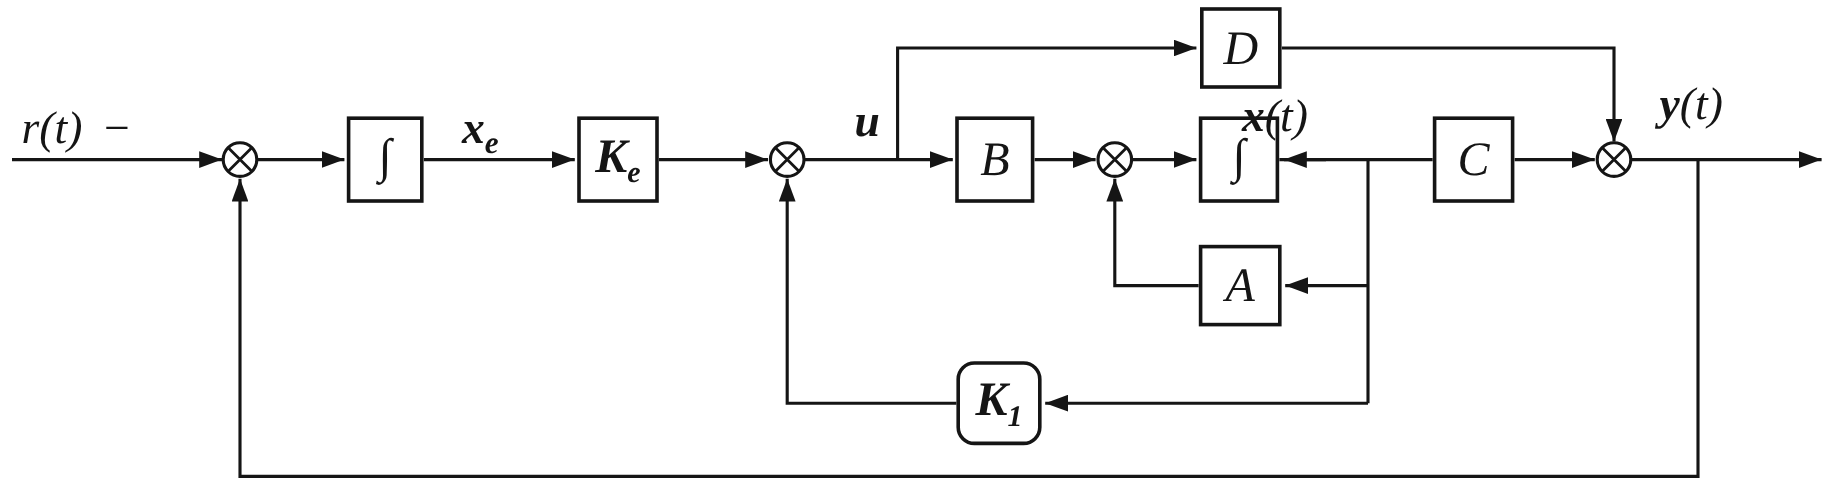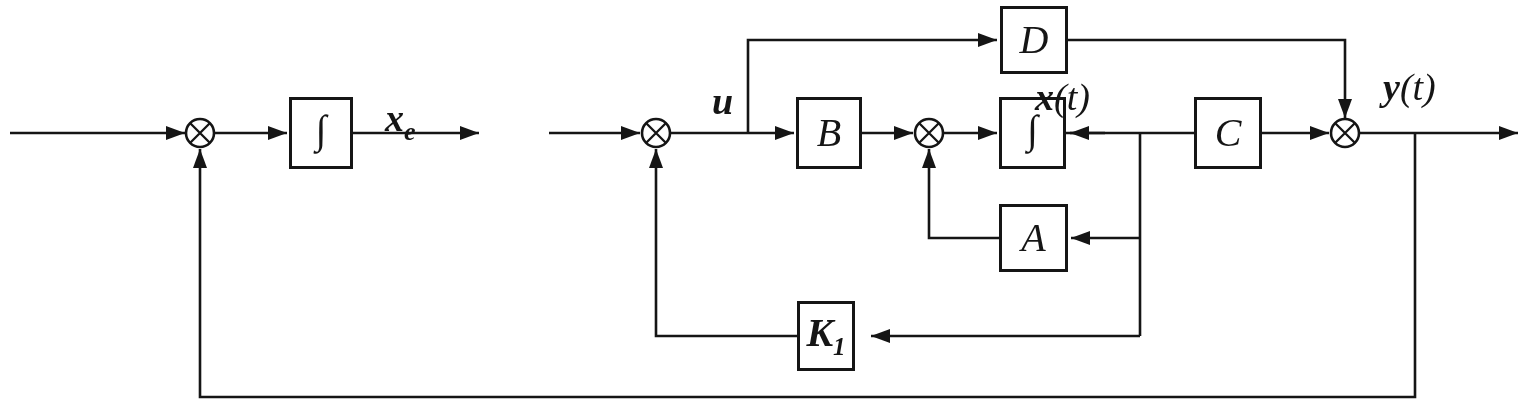--- a/index.html
+++ b/index.html
@@ -100,20 +100,23 @@
         <circle cx="1345" cy="133" r="14" fill="#ffffff"></circle>
         <path d="M1335,123 L1355,143 M1335,143 L1355,123" fill="none" stroke-width="2.3"></path>
       </g>
     </g>
   </svg>
 
   <div class="block" style="left:289px; top:97px; width:64px; height:72px;">
     <span class="lbl integral">∫</span>
   </div>
 
+  <div class="block" style="left:481px; top:97px; width:68px; height:72px;">
+    <span class="lbl"><span class="bold">K</span><sub class="bold">e</sub></span>
+  </div>
 
   <div class="block" style="left:796px; top:97px; width:66px; height:72px;">
     <span class="lbl">B</span>
   </div>
 
   <div class="block" style="left:999px; top:97px; width:67px; height:72px;">
     <span class="lbl integral">∫</span>
   </div>
 
   <div class="block" style="left:1194px; top:97px; width:68px; height:72px;">
@@ -121,26 +124,29 @@
   </div>
 
   <div class="block" style="left:1000px; top:6px; width:68px; height:68px;">
     <span class="lbl">D</span>
   </div>
 
   <div class="block" style="left:999px; top:204px; width:69px; height:68px;">
     <span class="lbl">A</span>
   </div>
 
-  <div class="block" style="left:797px; top:301px; width:58px; height:70px;">
+  <div class="block" style="left:797px; top:301px; width:71px; height:70px;border-radius:15px;">
     <span class="lbl"><span class="bold">K</span><sub class="bold">1</sub></span>
   </div>
 
+  <div class="label" style="left:18px; top:88px;">
+    <span>r(t)</span><span class="minus">−</span>
+  </div>
 
-  <div class="label bold" style="left:385px; top:99px;text-align:right;">
+  <div class="label bold" style="left:385px; top:88px;text-align:right;">
     <span>x</span><sub>e</sub>
   </div>
 
   <div class="label bold" style="left:712px; top:82px;">
     <span>u</span>
   </div>
 
   <div class="label" style="left:1035px; top:78px;">
     <span class="bold">x</span><span class="suffix">(t)</span>
   </div>

